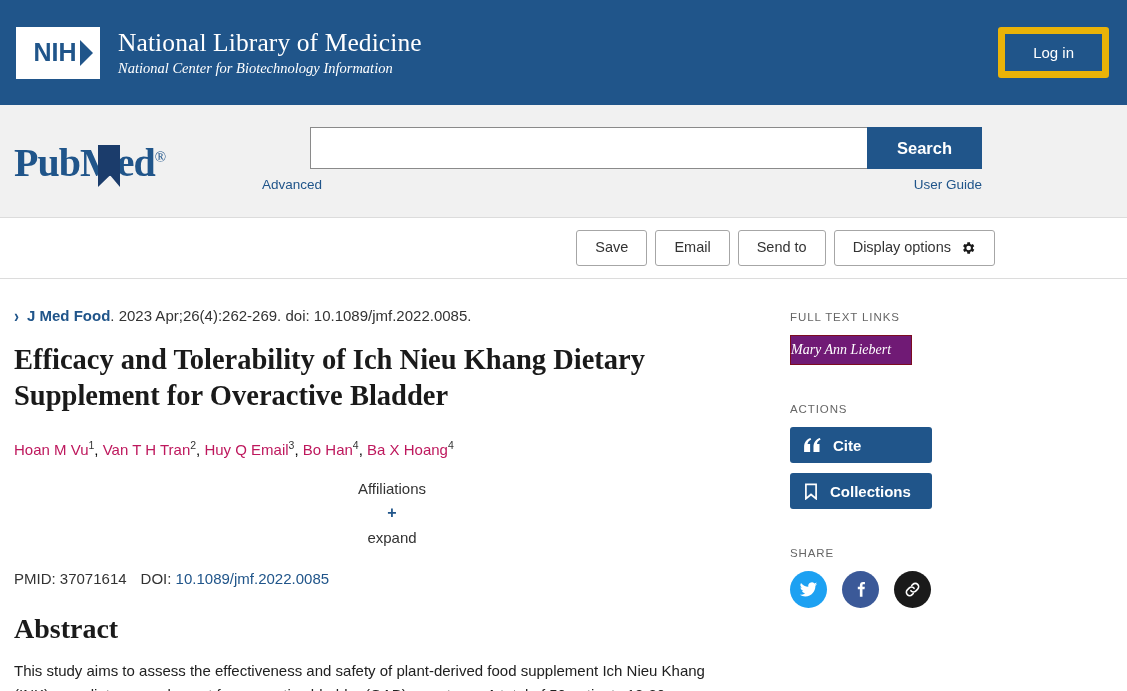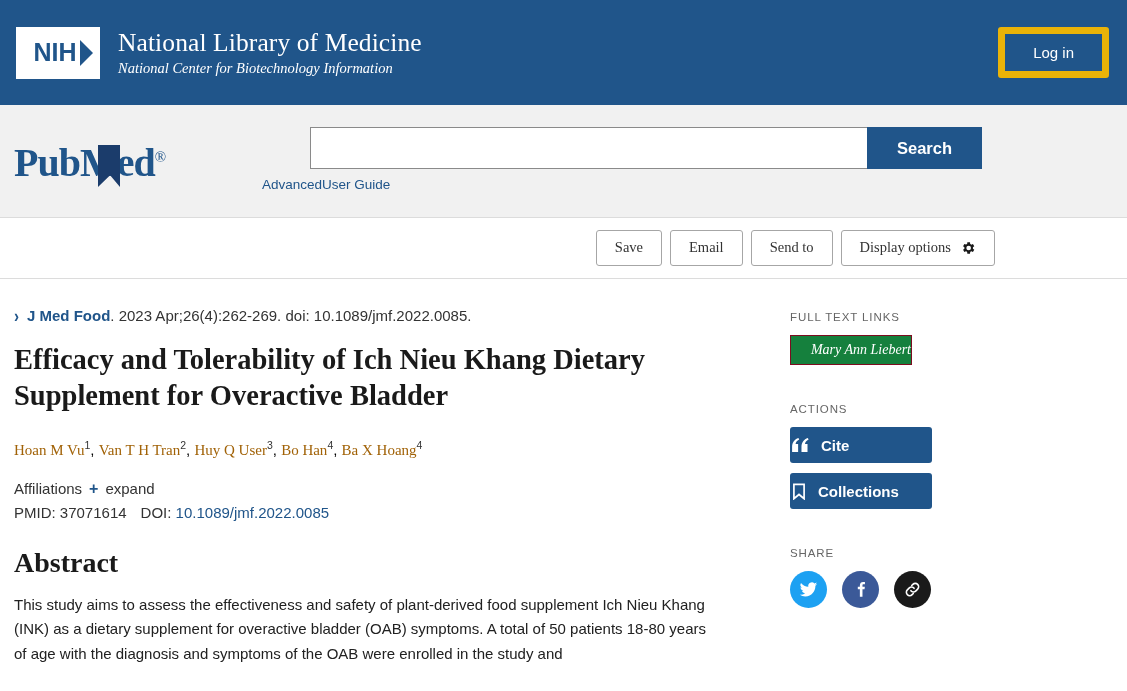--- a/index.html
+++ b/index.html
@@ -123,20 +123,21 @@
     background: #20558a;
     color: #fff;
     border: none;
     font-size: 16.5px;
     font-weight: bold;
     cursor: pointer;
     font-family: "Liberation Sans", sans-serif;
   }
   .search-links {
     display: flex;
+    justify-content: space-between;
     margin-top: 8px;
     font-size: 13.5px;
   }
   .search-links a { color: #20558a; text-decoration: none; cursor: pointer; }
 
   
   .toolbar {
     height: 61px;
     border-bottom: 1px solid #dcdcdc;
     display: flex;
@@ -147,21 +148,21 @@
     background: #fff;
   }
   .tb-btn {
     border: 1px solid #a6a6a6;
     background: #fff;
     border-radius: 3px;
     font-size: 14.5px;
     color: #333;
     padding: 8px 18px;
     cursor: pointer;
-    font-family: Liberation Serif, serif;
+    font-family: Liberation Sans, sans-serif;
     line-height: 1.2;
   }
   .tb-btn.display { display: flex; align-items: center; gap: 9px; }
   .gear {
     width: 16px; height: 16px;
     display: inline-block;
     position: relative;
   }
   .gear svg { display: block; }
 
@@ -194,29 +195,30 @@
   .art-title {
     font-family: "Liberation Serif", serif;
     font-size: 28.5px;
     line-height: 1.28;
     color: #1a1a1a;
     font-weight: bold;
     margin: 0 0 22px 0;
     max-width: 700px;
   }
   .authors { font-size: 15px; margin-bottom: 18px; line-height: 1.6; }
-  .authors a { color: #a16207; text-decoration: none; cursor: pointer; font-family: Liberation Serif, serif; }
+  .authors a { color: #be185d; text-decoration: none; cursor: pointer; }
   .authors sup { font-size: 10.5px; color: #333; }
   .aff-row {
     font-size: 15px;
     color: #333;
-    margin-bottom: 6px;
+    margin-bottom: 24px;
     display: flex;
     align-items: center;
     gap: 7px;
+    flex-direction: column;
   }
   .expand-link { color: #333; cursor: pointer; }
   .plus { color: #20558a; font-weight: bold; font-size: 16px; }
   .ids { font-size: 15px; color: #333; margin-bottom: 26px; }
   .ids .doi-link { color: #20558a; text-decoration: none; cursor: pointer; }
   .ids .sep { display: inline-block; width: 14px; }
   .abs-h {
     font-family: "Liberation Serif", serif;
     font-size: 28px;
     font-weight: bold;
@@ -238,43 +240,43 @@
   }
   .side-h {
     font-size: 11.5px;
     letter-spacing: .9px;
     color: #666;
     margin: 0 0 12px 0;
     font-weight: normal;
   }
   .lieb-badge {
     width: 122px; height: 30px;
-    background: #15803d;
+    background: #701a75;
     border: 1px solid #7d0c20;
     display: flex;
     align-items: center;
-    justify-content: flex-end;
+    justify-content: flex-start;
     color: #fff;
     font-family: "Liberation Serif", serif;
     font-style: italic;
     font-size: 14px;
     cursor: pointer;
     margin-bottom: 38px;
   }
   .act-btn {
     width: 142px;
     height: 36px;
     background: #20558a;
     color: #fff;
     border: none;
     border-radius: 3px;
     display: flex;
     align-items: center;
     gap: 12px;
-    padding-left: 2px;
+    padding-left: 14px;
     font-size: 15px;
     font-weight: bold;
     cursor: pointer;
     margin-bottom: 10px;
     font-family: "Liberation Sans", sans-serif;
   }
   .act-icon { display: inline-flex; align-items: center; }
   .share-row { display: flex; gap: 15px; margin-top: 6px; }
   .share-btn {
     width: 37px; height: 37px;
@@ -343,21 +345,21 @@
 
   <div class="article">
     <div class="cite-line">
       <span class="chev">›</span>
       <span><a class="journal-link">J Med Food</a><span>. 2023 Apr;26(4):262-269. doi: 10.1089/jmf.2022.0085.</span></span>
     </div>
 
     <h1 class="art-title">Efficacy and Tolerability of Ich Nieu Khang Dietary Supplement for Overactive Bladder</h1>
 
     <div class="authors">
-      <a>Hoan M Vu</a><sup>1</sup>, <a>Van T H Tran</a><sup>2</sup>, <a>Huy Q User</a><sup>3</sup>, <a>Bo Han</a><sup>4</sup>, <a>Ba X Hoang</a><sup>4</sup>
+      <a>Hoan M Vu</a><sup>1</sup>, <a>Van T H Tran</a><sup>2</sup>, <a>Huy Q Email</a><sup>3</sup>, <a>Bo Han</a><sup>4</sup>, <a>Ba X Hoang</a><sup>4</sup>
     </div>
 
     <div class="aff-row">
       <span>Affiliations</span>
       <span class="plus">+</span>
       <span class="expand-link">expand</span>
     </div>
 
     <div class="ids">
       <span>PMID:</span>

